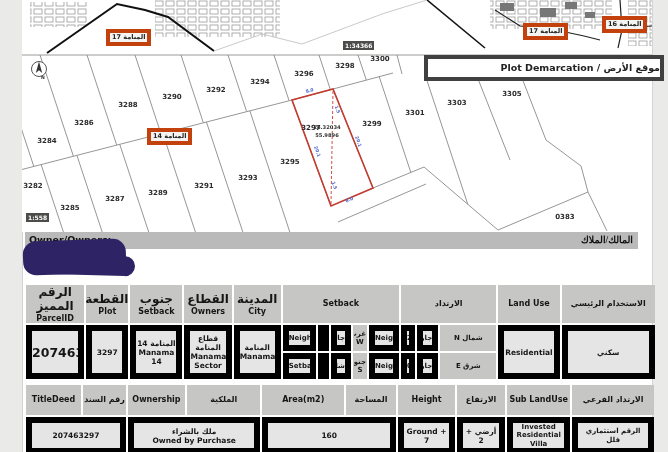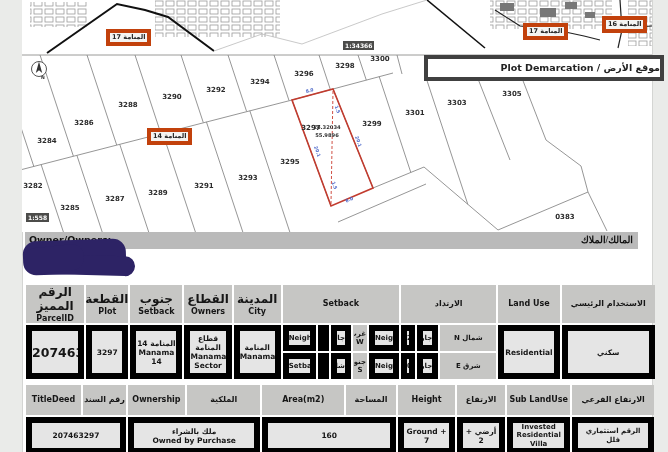--- a/index.html
+++ b/index.html
@@ -272,21 +272,21 @@
       <tr style="height:30px;">
     <th>TitleDeed</th>
     <th dir="rtl">رقم السند</th>
     <th>Ownership</th>
     <th dir="rtl">الملكية</th>
     <th>Area(m2)</th>
     <th dir="rtl">المساحة</th>
     <th>Height</th>
     <th dir="rtl">الارتفاع</th>
     <th>Sub LandUse</th>
-    <th dir="rtl">الارتفاع الفرعي</th>
+    <th dir="rtl">الارتداد الفرعي</th>
   </tr>
   <tr style="height:28px;">
     <td colspan="2">207463297</td>
     <td colspan="2">
           <div dir="rtl">ملك بالشراء</div>
           <div>Owned by Purchase</div>
         </td>
     <td colspan="2">160</td>
     <td>Ground + 7</td>
     <td dir="rtl">أرضي + 2</td>

